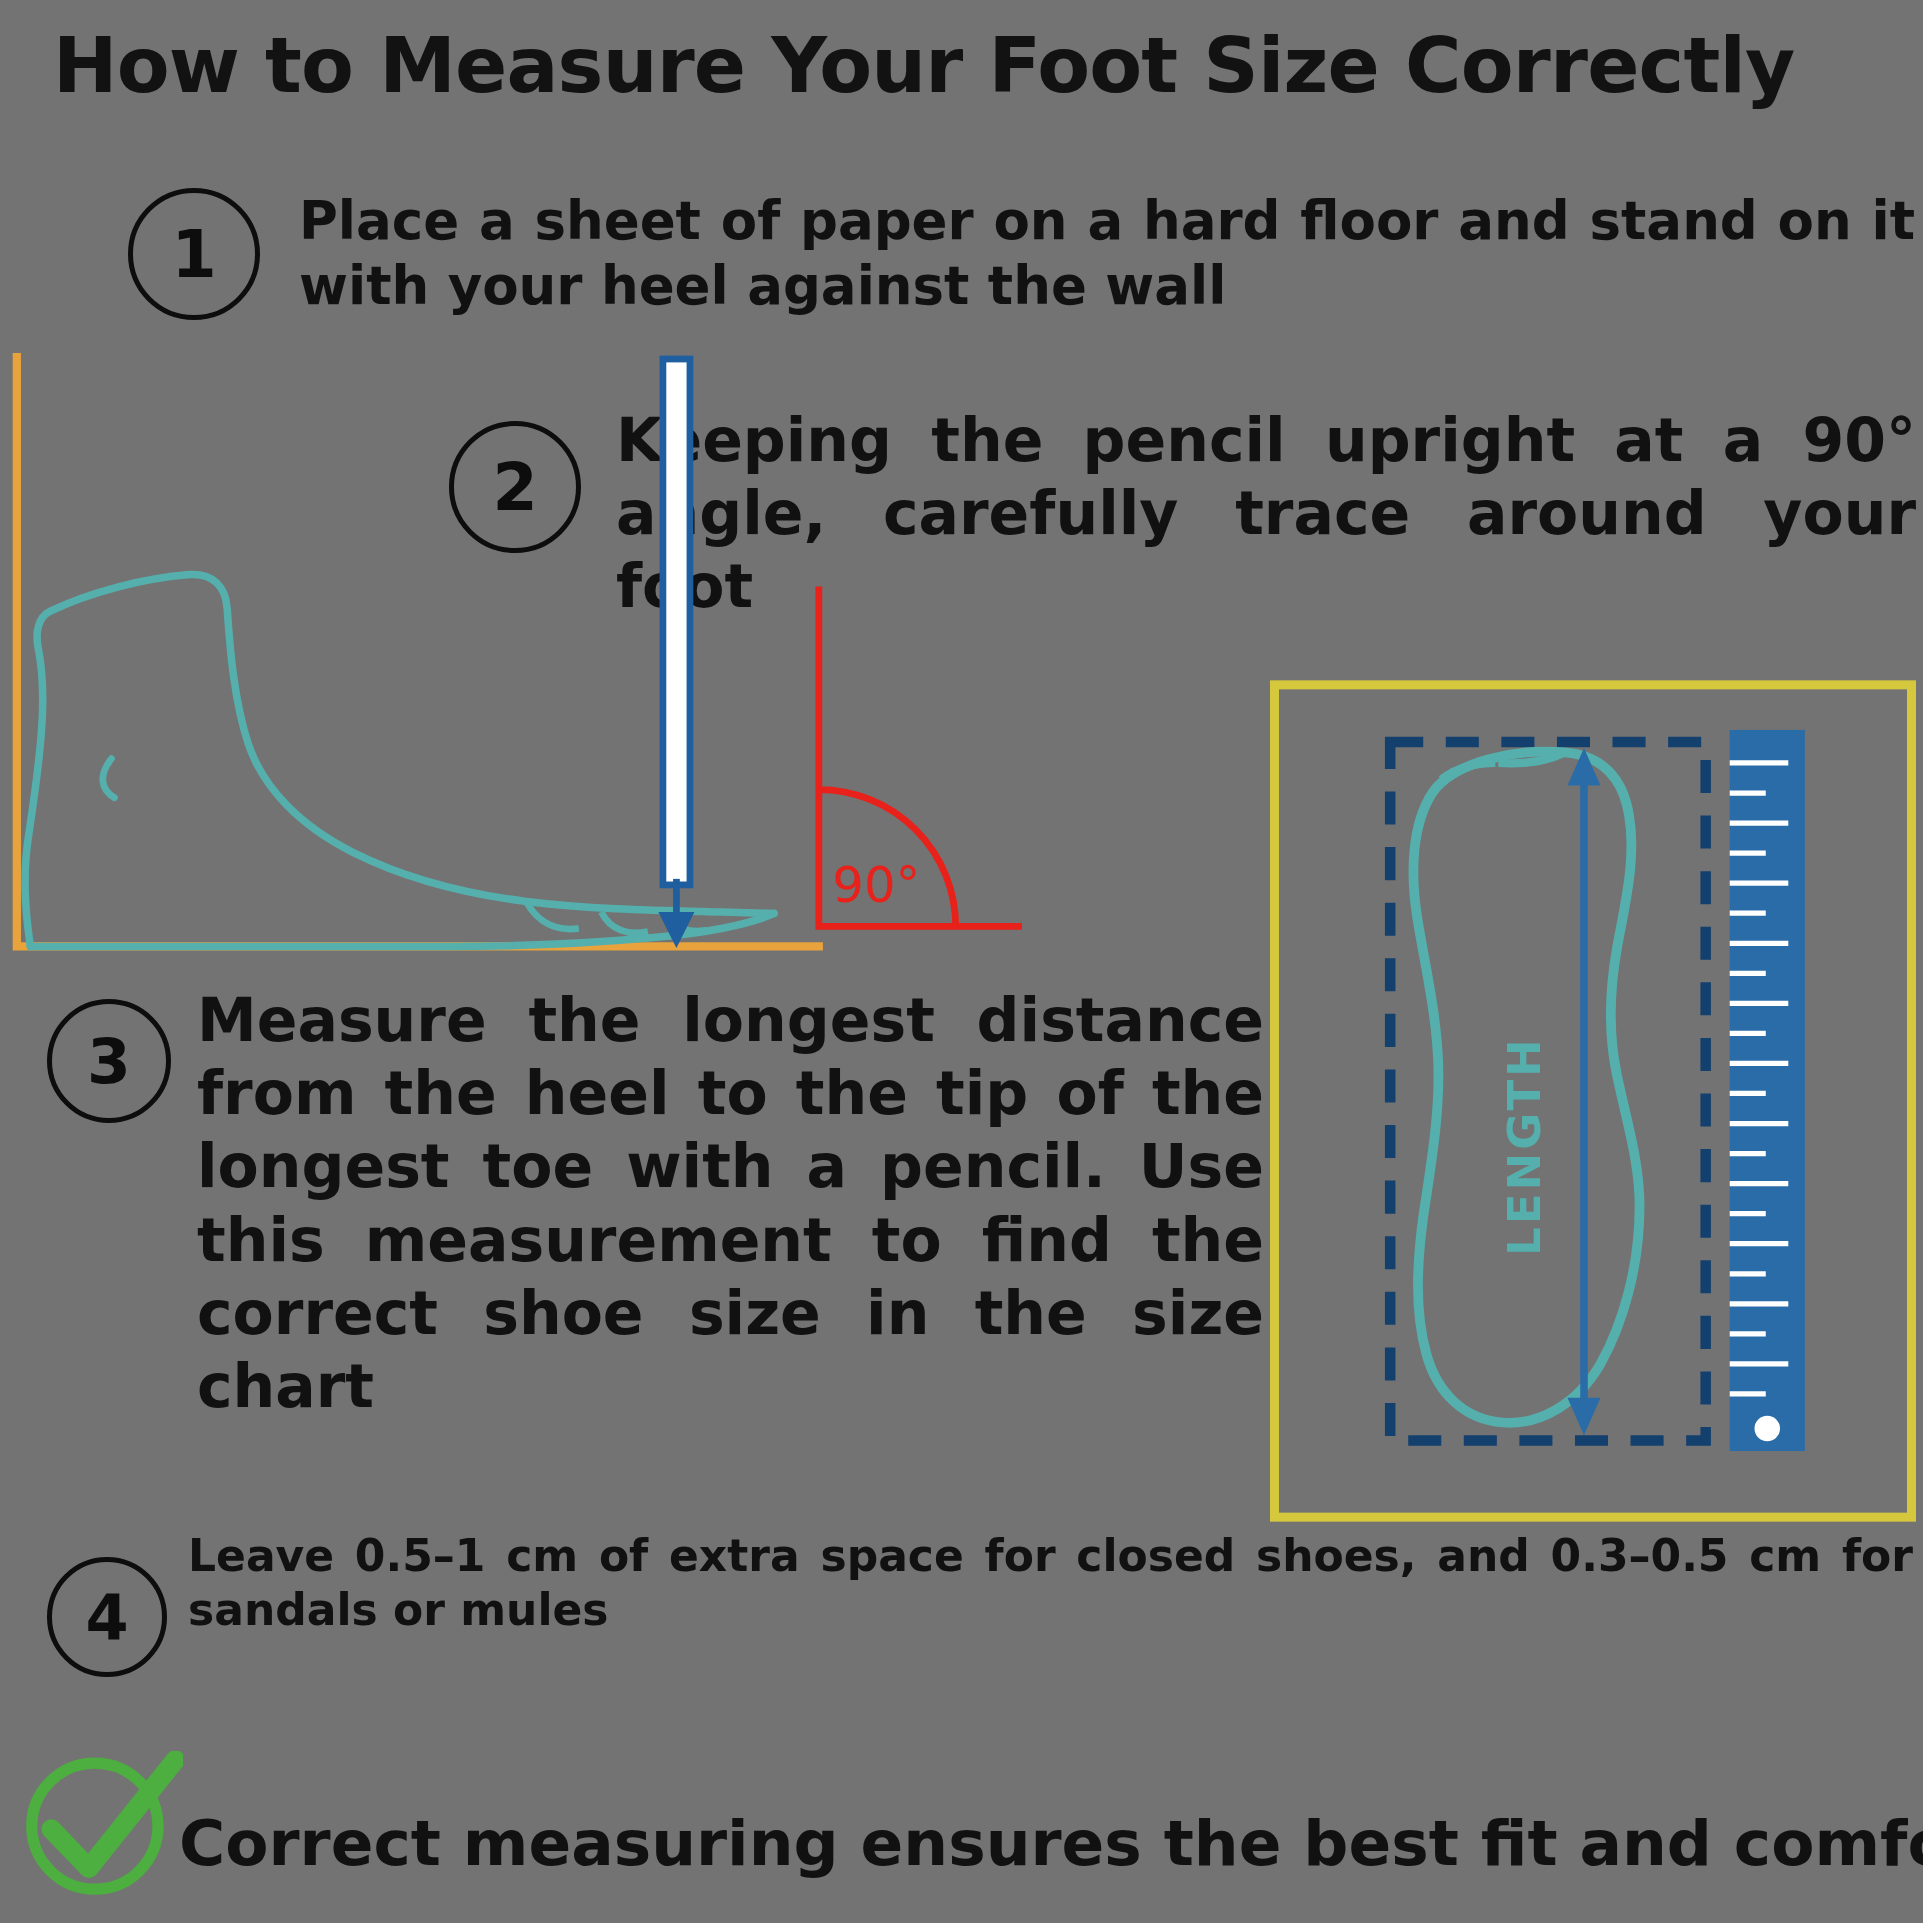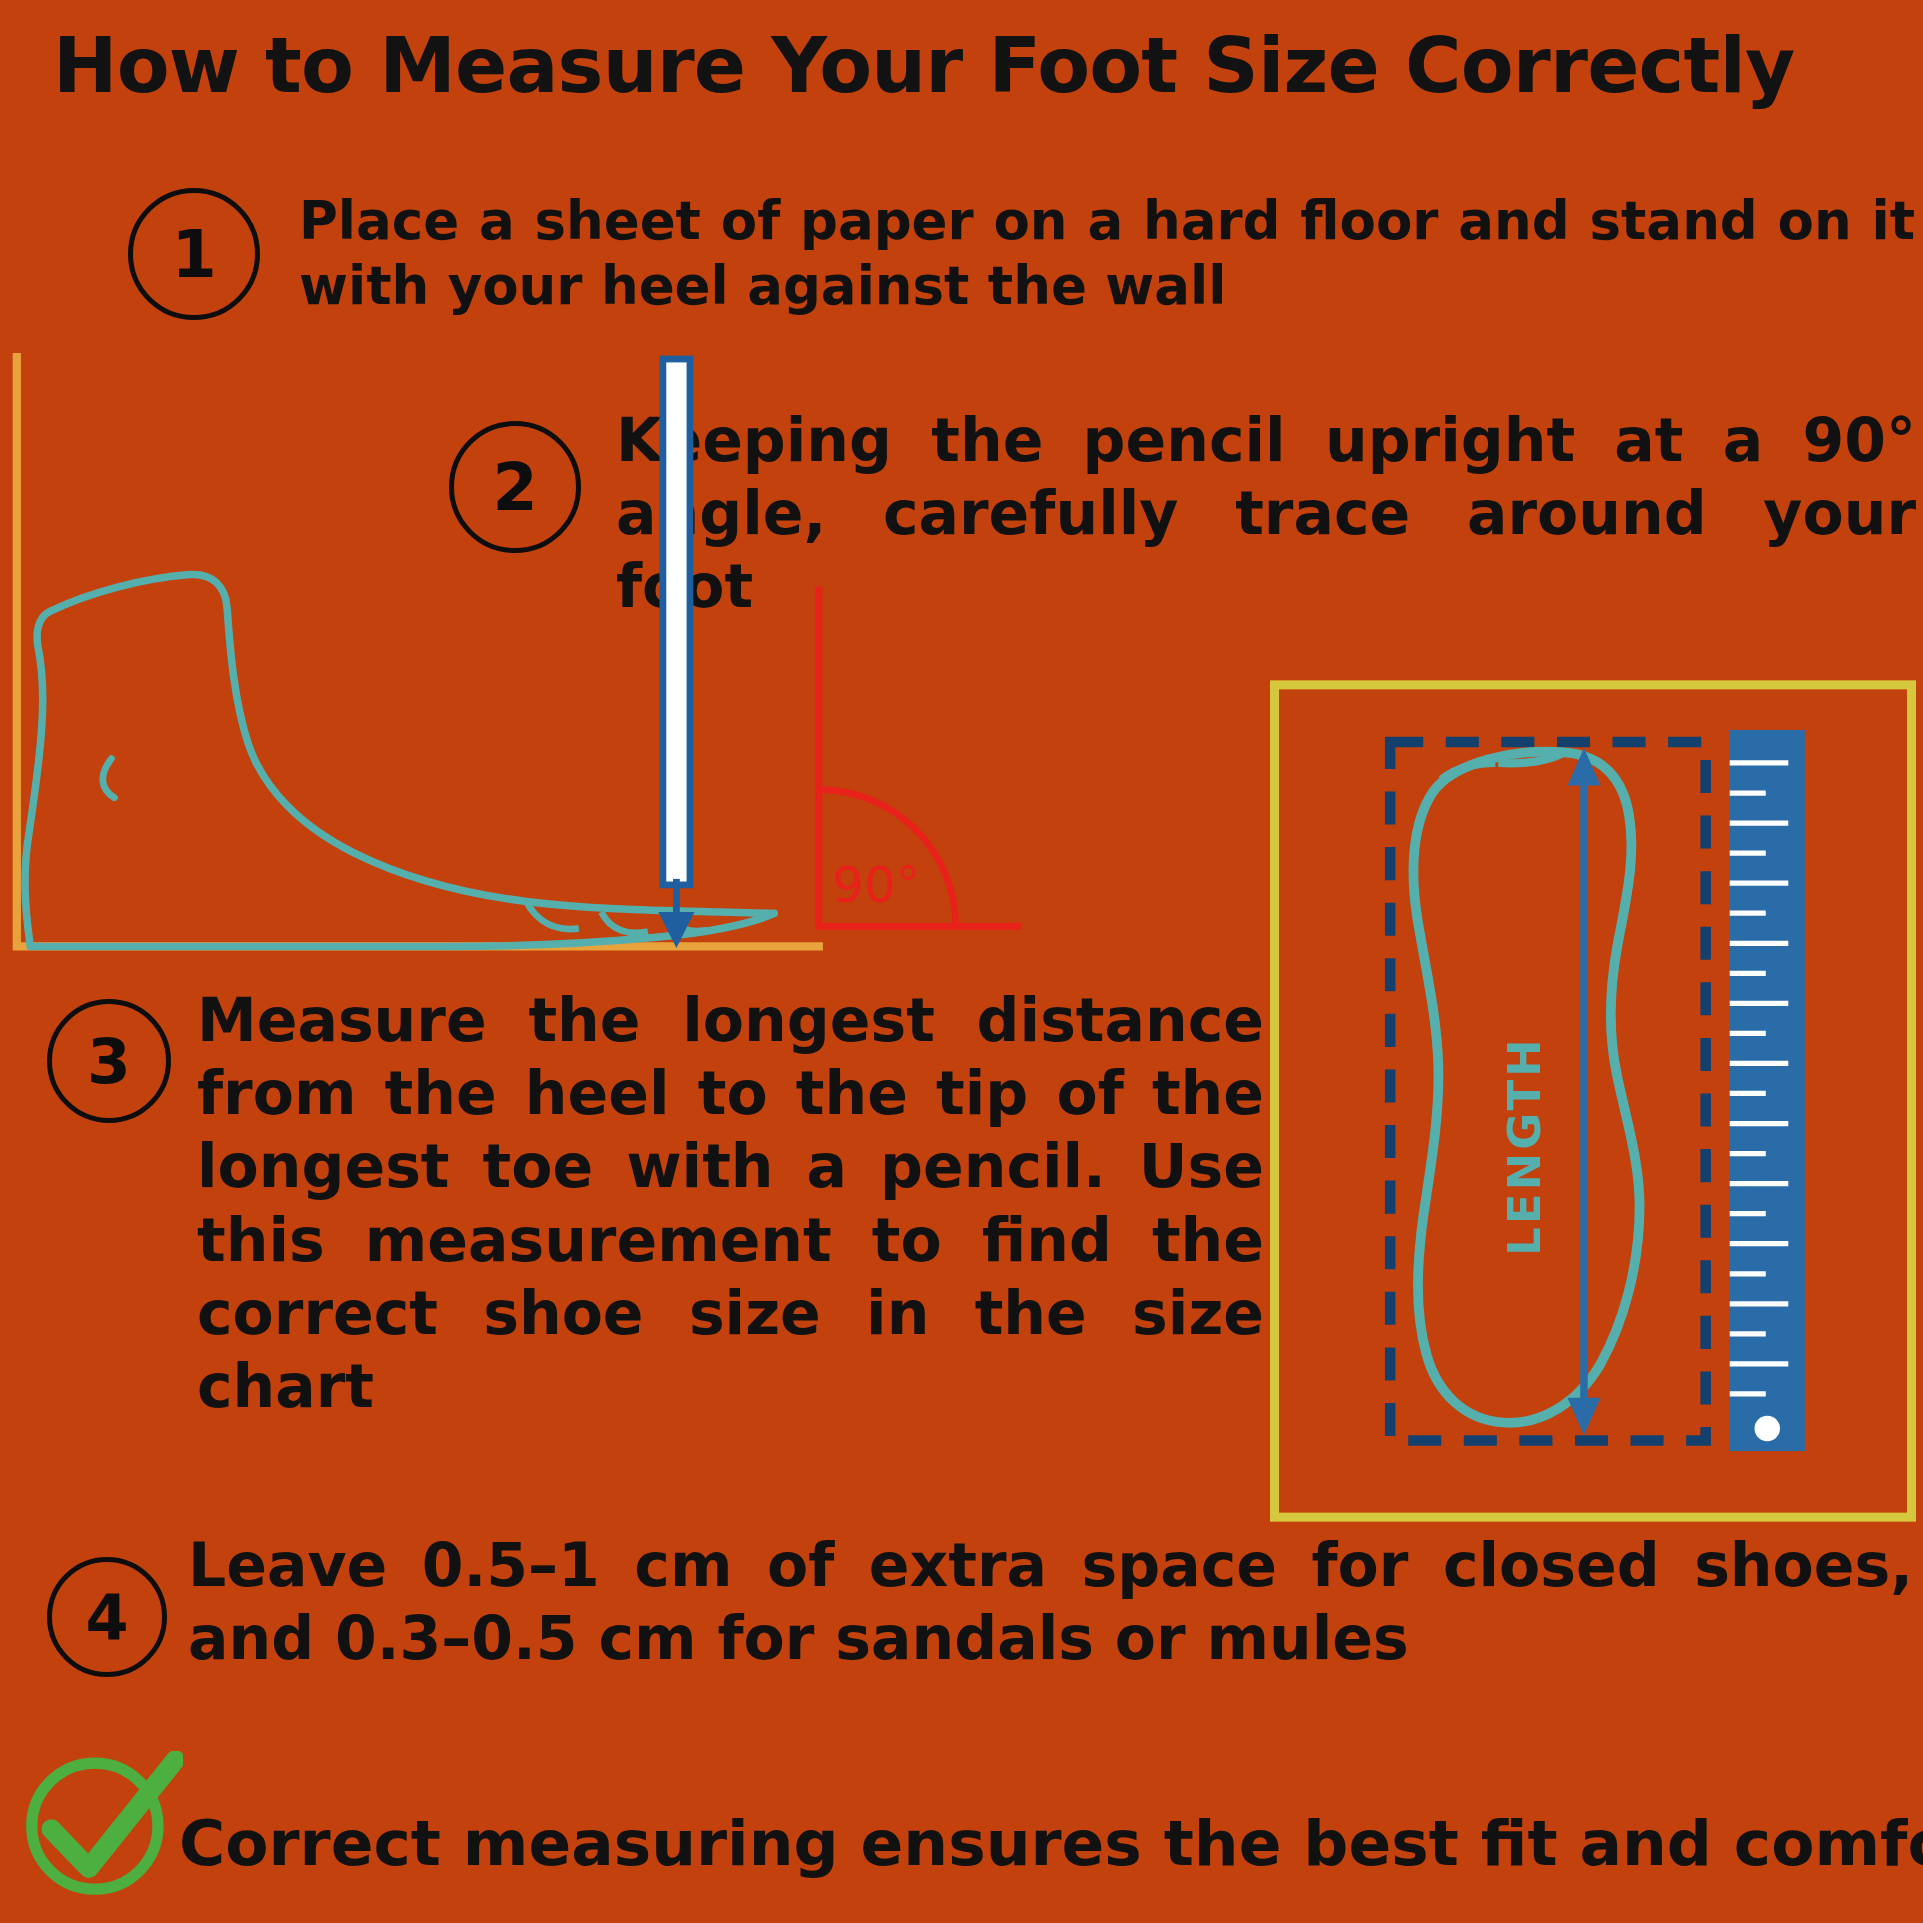--- a/index.html
+++ b/index.html
@@ -10,21 +10,21 @@
   body {
     width: 1924px;
     height: 1924px;
     position: relative;
     font-family: "DejaVu Sans", "Liberation Sans", sans-serif;
     overflow: hidden;
   }
   .page {
     position: absolute;
     inset: 0;
-    background: #c2410c;
+    background: #737373;
   }
 
   
   .title {
     position: absolute;
     left: 53px;
     top: 21px;
     width: 1834px;
     font-size: 77px;
     font-weight: bold;
@@ -64,21 +64,21 @@
   
   #badge2 { left: 449px; top: 421px; width: 132px; height: 132px; font-size: 65px; }
   #step2-text { left: 616px; top: 404px; width: 1300px; font-size: 60px; }
 
   
   #badge3 { left: 47px; top: 999px; width: 124px; height: 124px; font-size: 63px; }
   #step3-text { left: 197px; top: 984px; width: 1067px; font-size: 60px; }
 
   
   #badge4 { left: 47px; top: 1557px; width: 120px; height: 120px; font-size: 62px; }
-  #step4-text { left: 188px; top: 1529px; width: 1725px; font-size: 60px; }
+  #step4-text { left: 188px; top: 1529px; width: 1725px; font-size: 44px; }
 
   
   #footer-text {
     position: absolute;
     left: 179px;
     top: 1807px;
     width: 1728px;
     font-size: 63px;
     font-weight: bold;
     color: #111111;

